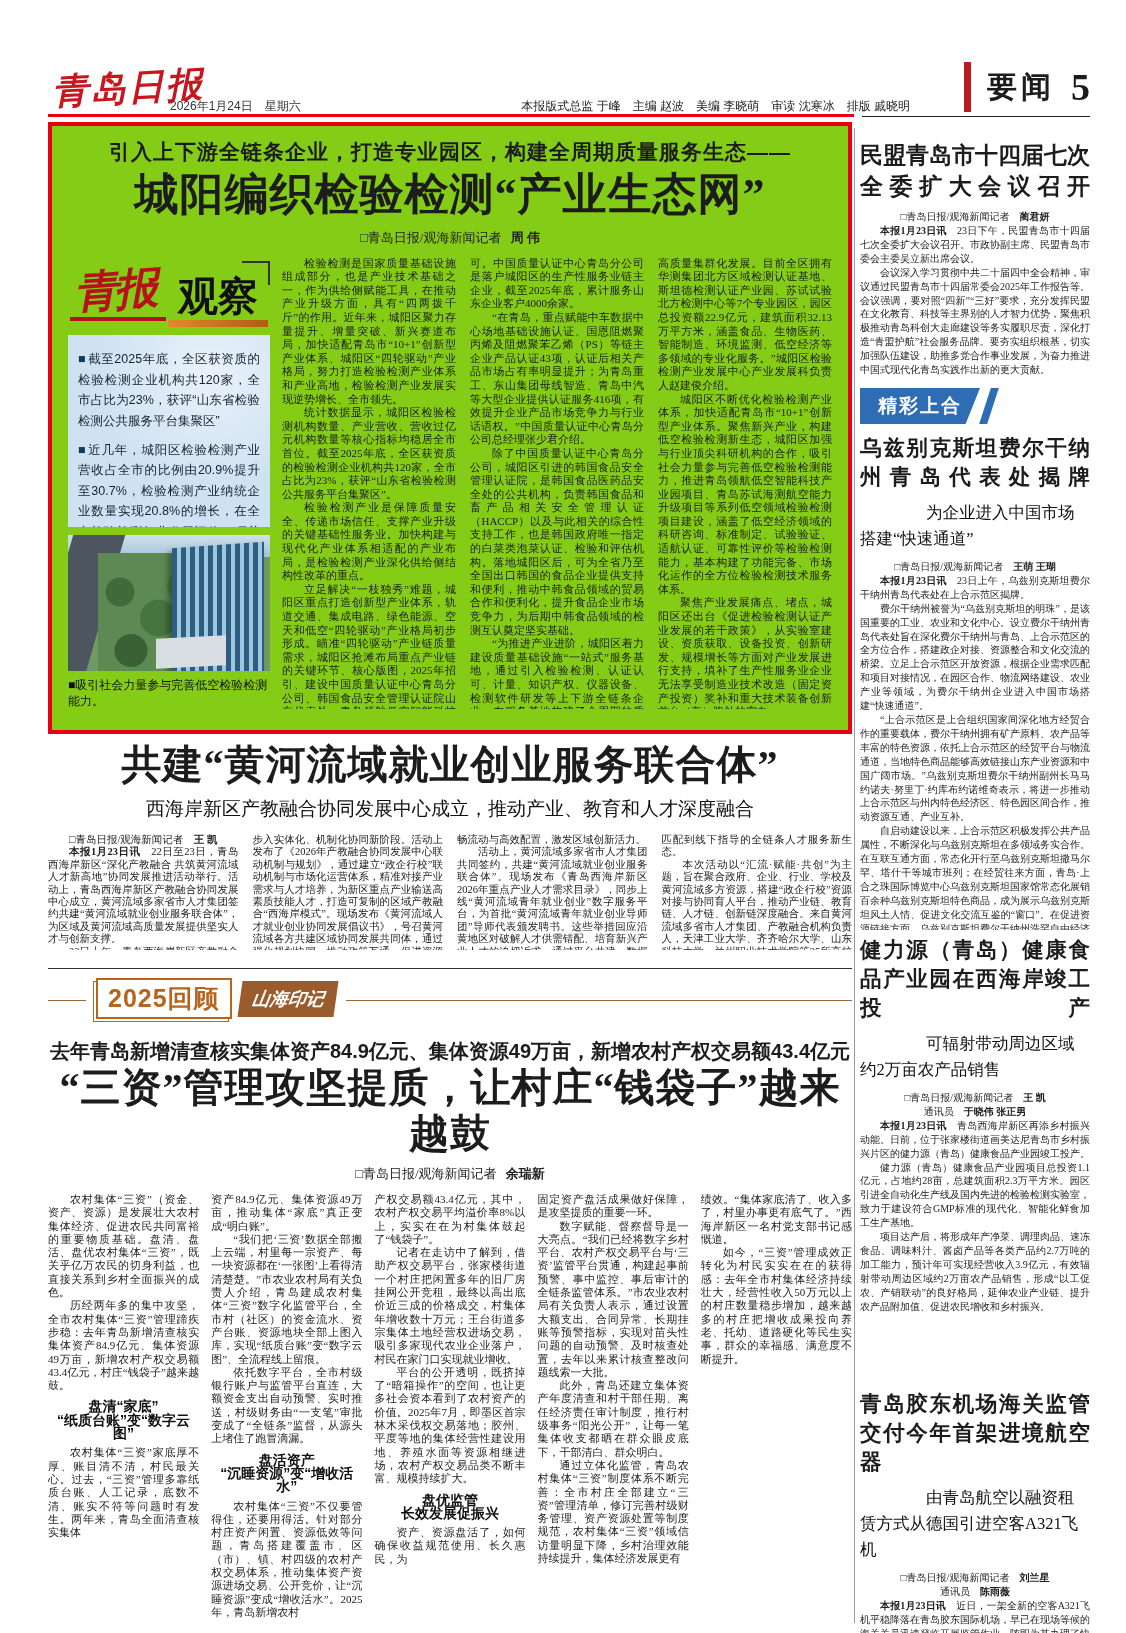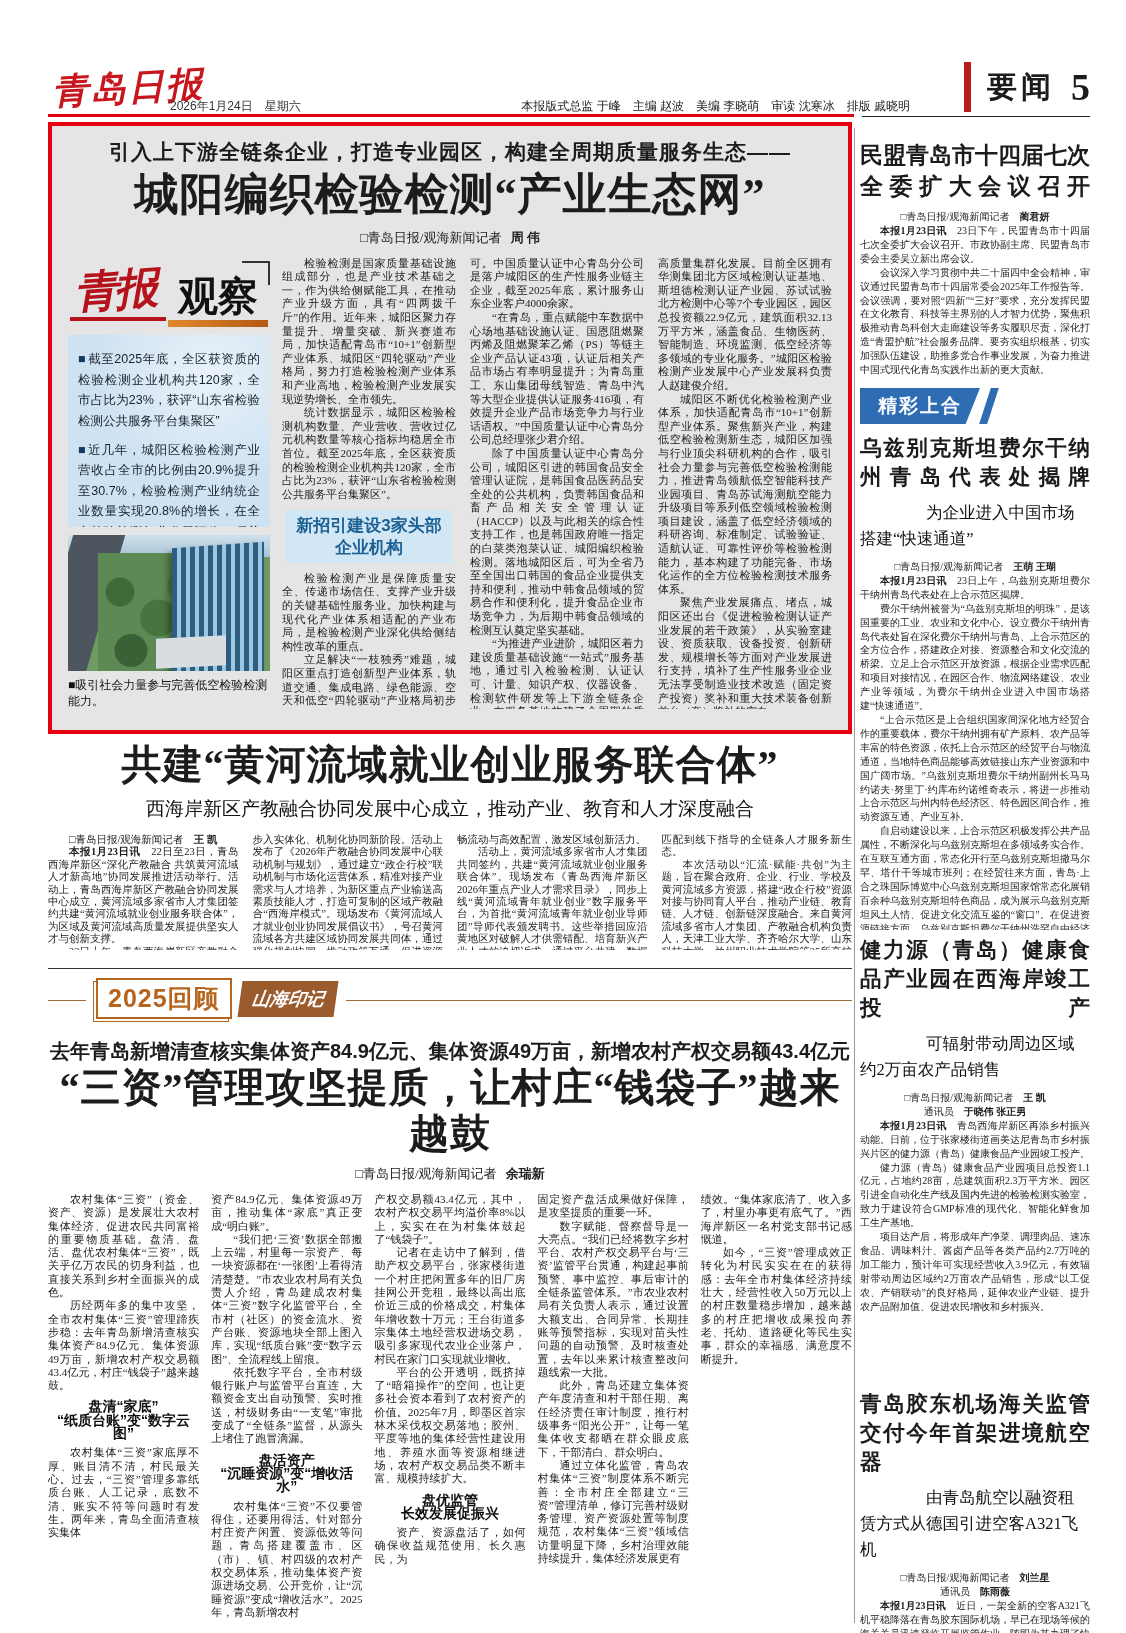--- a/index.html
+++ b/index.html
@@ -15,21 +15,21 @@
   #pageblock{position:absolute;right:36px;top:62px;display:flex;align-items:center;
              border-left:7px solid #b91c1c;padding-left:16px;height:50px;}
   #pageblock .sec{font-size:30px;font-weight:bold;letter-spacing:4px;}
   #pageblock .num{font-size:38px;font-weight:bold;margin-left:16px;}
   #hr-red{position:absolute;left:48px;top:114px;width:806px;height:3px;background:#e60012;}
   #hr-dark{position:absolute;left:862px;top:116px;width:228px;height:1px;background:#222;}
   #side-vrule{position:absolute;left:854px;top:128px;width:1px;height:1495px;background:#9a9a9a;}
 
   
   #lead-box{position:absolute;left:48px;top:122px;width:804px;height:612px;border:4px solid #e60012;
-            box-sizing:border-box;padding:8px 16px 10px;background:#e5e5e5;}
+            box-sizing:border-box;padding:8px 16px 10px;background:#84cc16;}
   .kicker{text-align:center;font-size:21px;font-weight:bold;margin-top:4px;letter-spacing:1px;}
   .headline-xl{text-align:center;font-size:44px;font-weight:bold;letter-spacing:1px;margin-top:6px;line-height:1.15;}
   .byline-c{text-align:center;font-size:13px;margin:8px 0 10px;color:#222;}
   .byline-c b{margin-left:6px;}
   #lead-row{display:flex;gap:12px;height:452px;overflow:hidden;}
   #lead-left{flex:0 0 202px;display:flex;flex-direction:column;}
   
   .gc-logo{position:relative;height:78px;margin:2px 0 8px;}
   .gc-red{position:absolute;left:6px;top:2px;font-size:44px;font-weight:bold;font-style:italic;color:#b5121b;
           font-family:"DejaVu Serif",serif;letter-spacing:-4px;transform:rotate(-4deg);}
@@ -156,29 +156,28 @@
           <div class="ph-tower"></div>
           <div class="ph-podium"></div>
         </div>
         <div class="photo-caption">■吸引社会力量参与完善低空检验检测能力。</div>
       </div>
       <div id="lead-cols">
         <div class="lcol">
 
         <p class="it t-p"><b></b><span>检验检测是国家质量基础设施组成部分，也是产业技术基础之一，作为供给侧赋能工具，在推动产业升级方面，具有“四两拨千斤”的作用。近年来，城阳区聚力存量提升、增量突破、新兴赛道布局，加快适配青岛市“10+1”创新型产业体系、城阳区“四轮驱动”产业格局，努力打造检验检测产业体系和产业高地，检验检测产业发展实现逆势增长、全市领先。</span><b></b></p>
             <p class="it t-p"><b></b><span>统计数据显示，城阳区检验检测机构数量、产业营收、营收过亿元机构数量等核心指标均稳居全市首位。截至2025年底，全区获资质的检验检测企业机构共120家，全市占比为23%，获评“山东省检验检测公共服务平台集聚区”。</span><b></b></p>
-            <p class="it t-sub"><b></b><span>新招引建设3家头部企业机构</span><b></b></p>
             <p class="it t-p"><b></b><span>检验检测产业是保障质量安全、传递市场信任、支撑产业升级的关键基础性服务业。加快构建与现代化产业体系相适配的产业布局，是检验检测产业深化供给侧结构性改革的重点。</span><b></b></p>
             <p class="it t-p"><b></b><span>立足解决“一枝独秀”难题，城阳区重点打造创新型产业体系，轨道交通、集成电路、绿色能源、空天和低空“四轮驱动”产业格局初步形成。瞄准“四轮驱动”产业链质量需求，城阳区抢滩布局重点产业链的关键环节、核心版图，2025年招引、建设中国质量认证中心青岛分公司、韩国食品安全管理认证院山东代表处、青岛领航低空智能科技产业园等3家头部企业、机构，同步引入具有环境、食品、机械设备等领域检测能力的11家企业，形成多元化产业生态。</span><b></b></p>
           </div>
         <div class="lcol">
 
         <p class="it t-cont"><b></b><span>可。中国质量认证中心青岛分公司是落户城阳区的生产性服务业链主企业，截至2025年底，累计服务山东企业客户4000余家。</span><b></b></p>
             <p class="it t-p"><b></b><span>“在青岛，重点赋能中车数据中心场地基础设施认证、国恩阻燃聚丙烯及阻燃聚苯乙烯（PS）等链主企业产品认证43项，认证后相关产品市场占有率明显提升；为青岛重工、东山集团母线智造、青岛中汽等大型企业提供认证服务416项，有效提升企业产品市场竞争力与行业话语权。”中国质量认证中心青岛分公司总经理张少君介绍。</span><b></b></p>
-            <p class="it t-p"><b></b><span>除了中国质量认证中心青岛分公司，城阳区引进的韩国食品安全管理认证院，是韩国食品医药品安全处的公共机构，负责韩国食品和畜产品相关安全管理认证（HACCP）以及与此相关的综合性支持工作，也是韩国政府唯一指定的白菜类泡菜认证、城阳编织检验检测。落地城阳区后，可为全省乃至全国出口韩国的食品企业提供支持和便利，推动中韩食品领域的贸易合作和便利化，提升食品企业市场竞争力，为后期中韩食品领域的检测互认奠定坚实基础。</span><b></b></p>
+            <p class="it t-p"><b></b><span>除了中国质量认证中心青岛分公司，城阳区引进的韩国食品安全管理认证院，是韩国食品医药品安全处的公共机构，负责韩国食品和畜产品相关安全管理认证（HACCP）以及与此相关的综合性支持工作，也是韩国政府唯一指定的白菜类泡菜认证、检验和评估机构。落地城阳区后，可为全省乃至全国出口韩国的食品企业提供支持和便利，推动中韩食品领域的贸易合作和便利化，提升食品企业市场竞争力，为后期中韩食品领域的检测互认奠定坚实基础。</span><b></b></p>
             <p class="it t-p"><b></b><span>“为推进产业进阶，城阳区着力建设质量基础设施“一站式”服务基地，通过引入检验检测、认证认可、计量、知识产权、仪器设备、检测软件研发等上下游全链条企业，在服务基地构建了全周期的质量服务生态，帮助企业缩短市场准入认证周期，降低质量服务综合成本约20%。”城阳区检验检测产业发展中心副主任张建世介绍，目前服务基地已入驻企业近50家，总营收过亿元。</span><b></b></p>
           </div>
         <div class="lcol">
 
         <p class="it t-cont"><b></b><span>高质量集群化发展。目前全区拥有华测集团北方区域检测认证基地、斯坦德检测认证产业园、苏试试验北方检测中心等7个专业园区，园区总投资额22.9亿元，建筑面积32.13万平方米，涵盖食品、生物医药、智能制造、环境监测、低空经济等多领域的专业化服务。”城阳区检验检测产业发展中心产业发展科负责人赵建俊介绍。</span><b></b></p>
             <p class="it t-p"><b></b><span>城阳区不断优化检验检测产业体系，加快适配青岛市“10+1”创新型产业体系。聚焦新兴产业，构建低空检验检测新生态，城阳区加强与行业顶尖科研机构的合作，吸引社会力量参与完善低空检验检测能力，推进青岛领航低空智能科技产业园项目、青岛苏试海测航空能力升级项目等系列低空领域检验检测项目建设，涵盖了低空经济领域的科研咨询、标准制定、试验验证、适航认证、可靠性评价等检验检测能力，基本构建了功能完备、市场化运作的全方位检验检测技术服务体系。</span><b></b></p>
             <p class="it t-p"><b></b><span>聚焦产业发展痛点、堵点，城阳区还出台《促进检验检测认证产业发展的若干政策》，从实验室建设、资质获取、设备投资、创新研发、规模增长等方面对产业发展进行支持，填补了生产性服务业企业无法享受制造业技术改造（固定资产投资）奖补和重大技术装备创新首台（套）奖补的空白。</span><b></b></p>
           </div>
       </div>
     </div>

